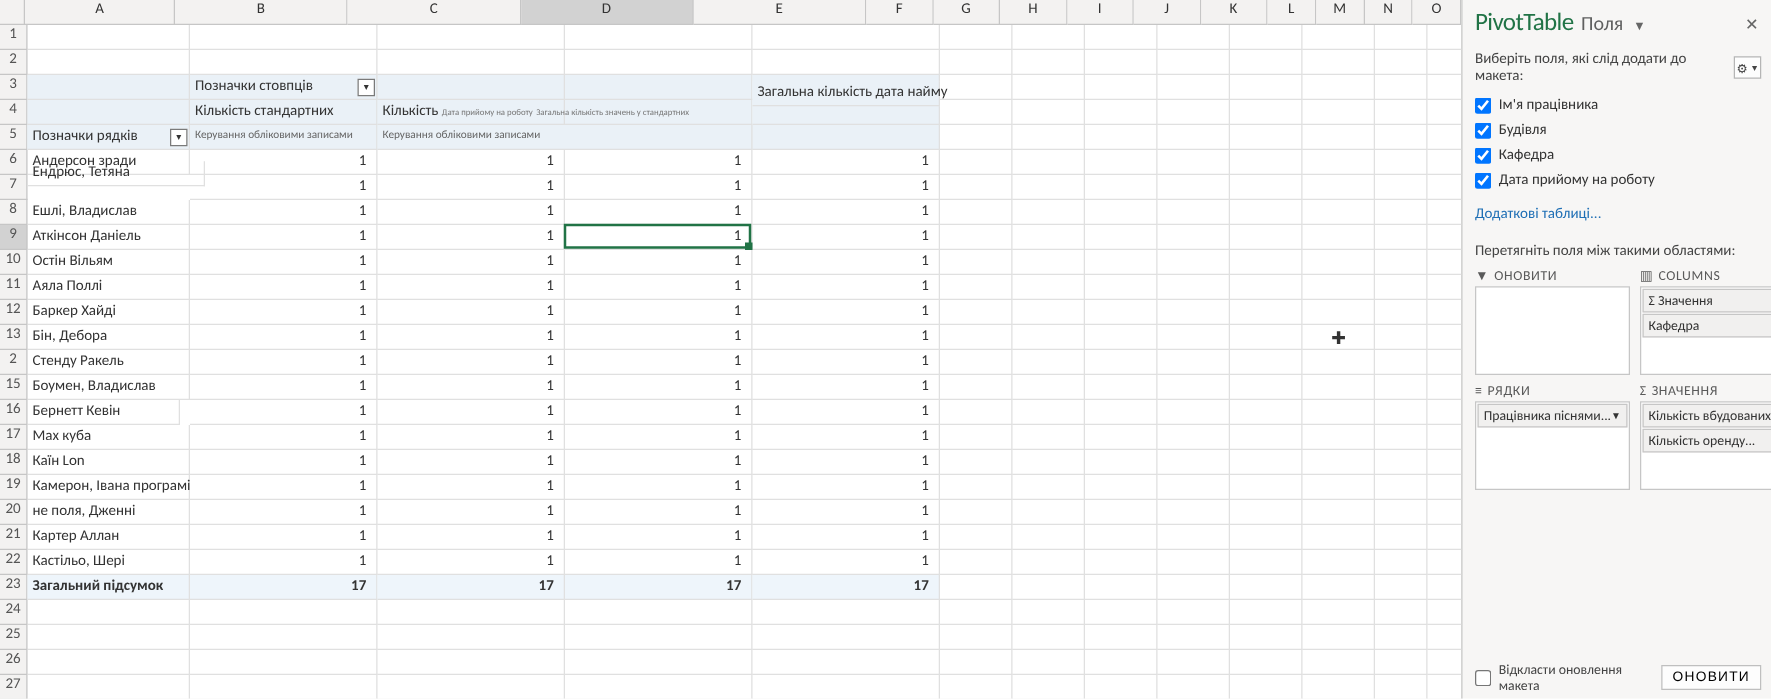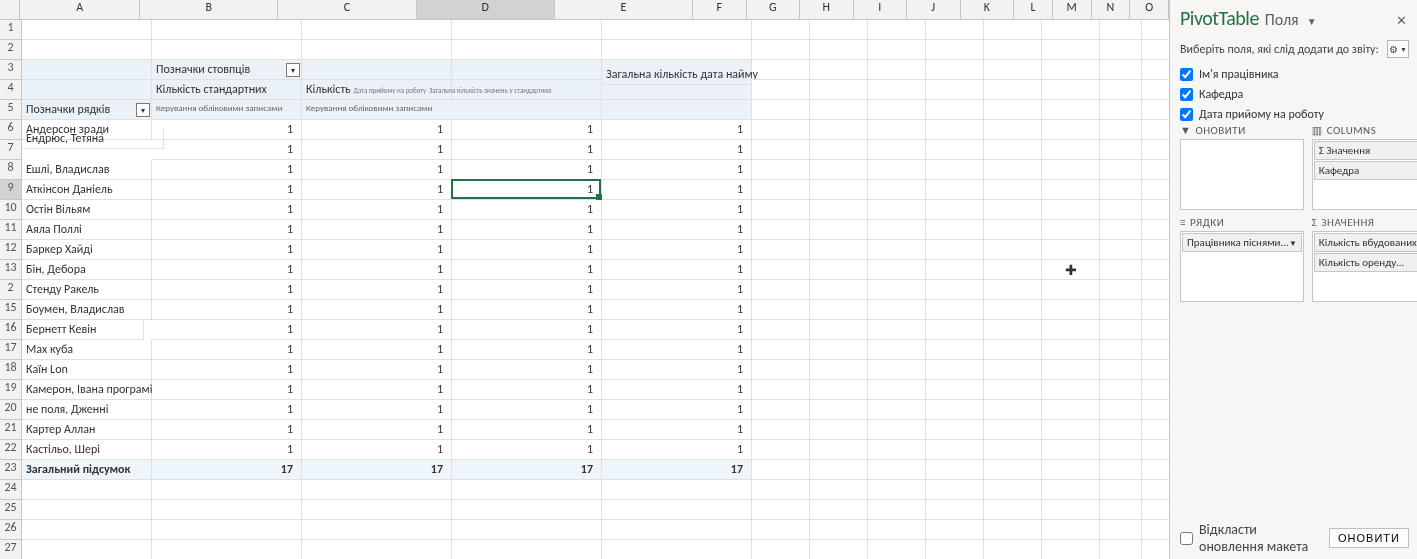--- a/index.html
+++ b/index.html
@@ -231,21 +231,21 @@
     overflow: hidden;
   }
   .area-chip .dd { margin-left: auto; font-size: 8px; color: #333; }
   .panel-footer {
     display: flex;
     align-items: center;
     gap: 6px;
     margin-top: auto;
     padding-top: 6px;
   }
-  .panel-footer label { font-size: 14px; color: #444; }
+  .panel-footer label { font-size: 11px; color: #444; }
   .update-btn {
     margin-left: auto;
     border: 1px solid #bfbfbf;
     background: #fdfdfd;
     padding: 3px 8px;
     font-size: 11px;
     letter-spacing: 1px;
   }
 </style>
 </head>
@@ -667,44 +667,50 @@
 
 <div class="panel">
   <div class="panel-header">
     <span class="panel-title">PivotTable</span>
     <span class="panel-sub">Поля</span>
     <span class="panel-closedown">▼</span>
     <span class="panel-closex">✕</span>
   </div>
 
   <div class="panel-desc">
-    <span>Виберіть поля, які слід додати до звіту:</span>
+    <span>Виберіть поля, які слід додати до макета:</span>
     <span class="gear-btn">
       <span>⚙</span>
       <span style="font-size:7px;margin-left:2px;">▼</span>
     </span>
   </div>
 
 
   <div id="field-list">
       <div class="field-item">
         <input type="checkbox" checked="" style="">
         <span>Ім'я працівника</span>
+      </div>
+      <div class="field-item">
+        <input type="checkbox" checked="" style="">
+        <span>Будівля</span>
       </div>
       <div class="field-item">
         <input type="checkbox" checked="" style="">
         <span>Кафедра</span>
       </div>
       <div class="field-item">
         <input type="checkbox" checked="" style="">
         <span>Дата прийому на роботу</span>
       </div>
     </div>
 
-
+  <a href="#" class="more-tables">Додаткові таблиці...</a>
+
+  <div class="drag-desc">Перетягніть поля між такими областями:</div>
 
   <div class="areas">
     <div class="area">
       <div class="area-label">
         <span>▼</span>
         <span>ОНОВИТИ</span>
       </div>
       <div class="area-box"></div>
     </div>
     <div class="area">

